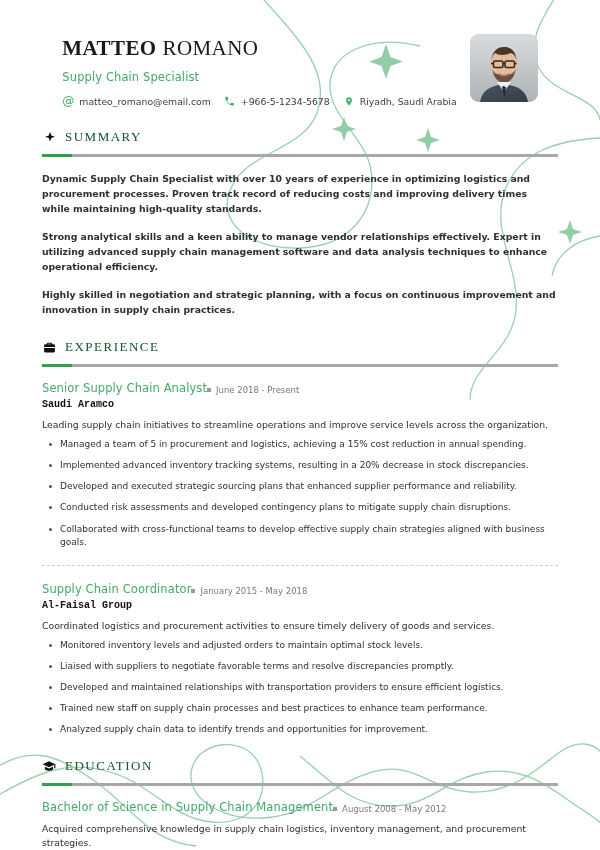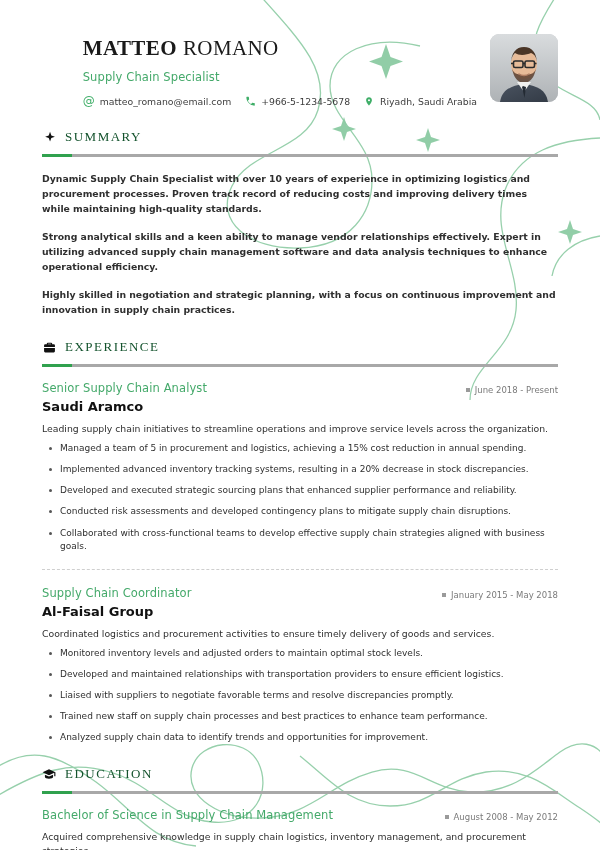--- a/index.html
+++ b/index.html
@@ -33,21 +33,21 @@
     position: relative;
     z-index: 2;
     padding: 0 42px;
     box-sizing: border-box;
   }
 
   
   .header {
     display: flex;
     align-items: flex-start;
-    justify-content: flex-end;
+    justify-content: center;
     padding-top: 32px;
   }
   .header-left {
     padding-top: 4px;
   }
   .name-line {
     font-family: "Liberation Serif", serif;
     font-size: 21px;
     color: #1a1a1a;
     letter-spacing: 0.4px;
@@ -155,22 +155,20 @@
     margin: 0 0 13px 0;
     font-weight: bold;
   }
   .summary-para:last-child { margin-bottom: 4px; }
 
   
   .entry { margin-bottom: 4px; }
   .entry-top {
     display: flex;
     align-items: baseline;
-    justify-content: space-between;
-    gap: 40px;
   }
   .entry-title {
     font-size: 11.5px;
     color: #44A96A;
     letter-spacing: 0.1px;
   }
   .entry-date {
     font-size: 8.5px;
     color: #7a7a7a;
     white-space: nowrap;
@@ -178,24 +176,25 @@
     align-items: center;
     gap: 5px;
   }
   .date-sq {
     width: 4px;
     height: 4px;
     background: #9a9a9a;
     display: inline-block;
   }
   .entry-org {
-    font-size: 13px;
+    font-size: 10px;
     font-weight: bold;
     color: #111;
     margin-top: 4px;
+    font-family: Liberation Mono, monospace;
   }
   .entry-desc {
     font-size: 9.3px;
     color: #2f2f2f;
     margin-top: 8px;
     line-height: 1.5;
   }
   .bullets {
     list-style: none;
     margin: 6px 0 0 0;
@@ -366,22 +365,22 @@
           <span class="entry-title">Supply Chain Coordinator</span>
           <span class="entry-date">
               <i class="date-sq"></i>
               <span>January 2015 - May 2018</span>
             </span>
         </div>
         <div class="entry-org">Al-Faisal Group</div>
         <div class="entry-desc">Coordinated logistics and procurement activities to ensure timely delivery of goods and services.</div>
         <ul class="bullets">
           <li>Monitored inventory levels and adjusted orders to maintain optimal stock levels.</li>
+          <li>Liaised with suppliers to negotiate favorable terms and resolve discrepancies promptly.</li>
           <li>Developed and maintained relationships with transportation providers to ensure efficient logistics.</li>
-          <li>Liaised with suppliers to negotiate favorable terms and resolve discrepancies promptly.</li>
           <li>Trained new staff on supply chain processes and best practices to enhance team performance.</li>
           <li>Analyzed supply chain data to identify trends and opportunities for improvement.</li>
         </ul>
       </div>
     </div>
 
     <div class="section">
       <div class="section-head">
         <span class="section-icon">
           <svg width="14" height="14" viewBox="0 0 24 24" fill="currentColor">

